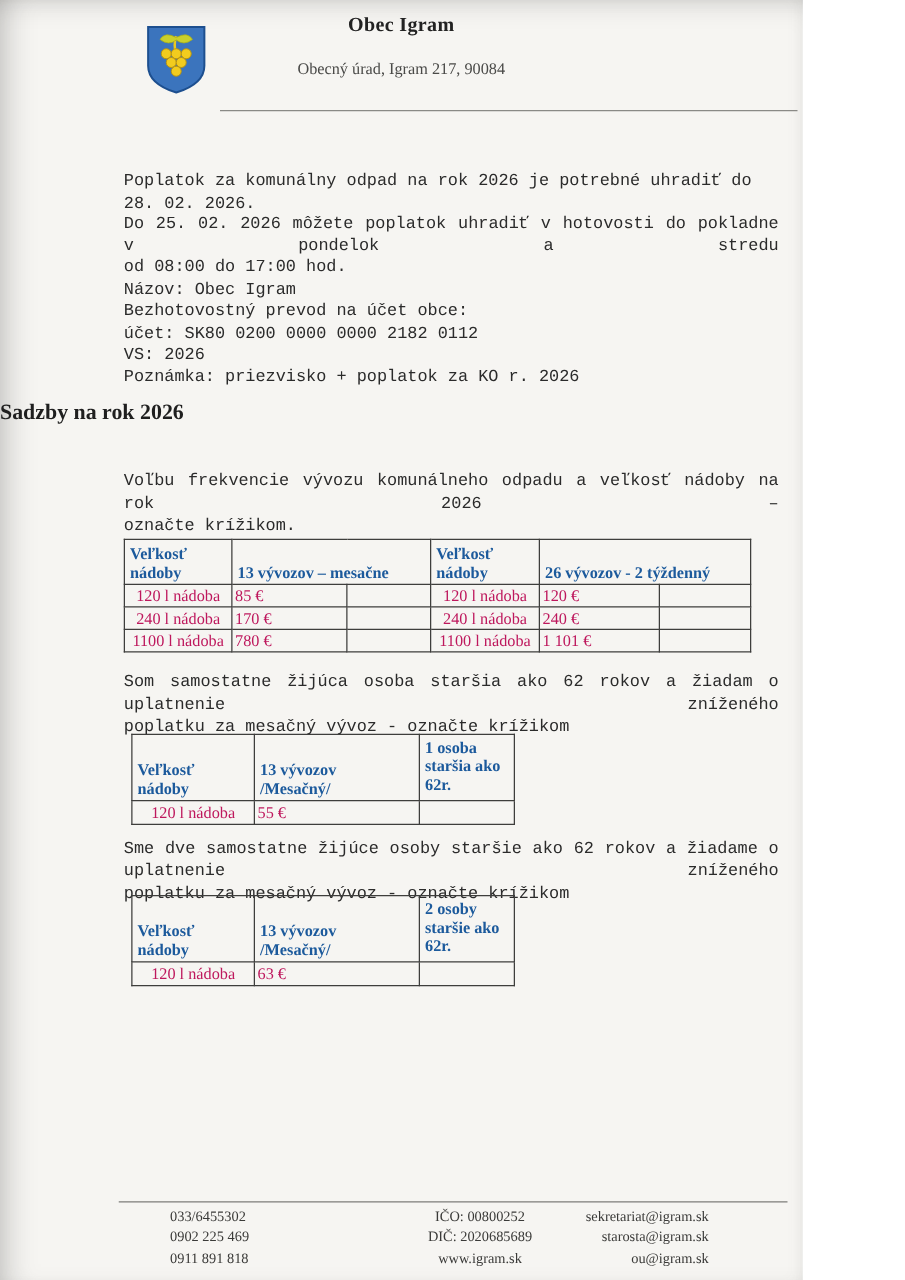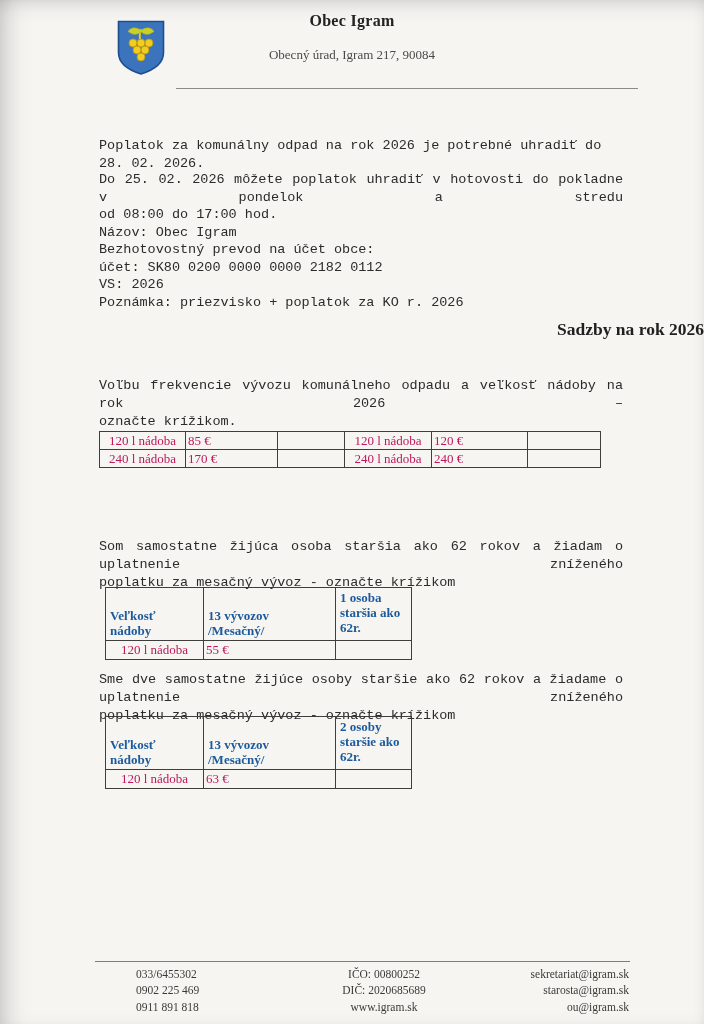--- a/index.html
+++ b/index.html
@@ -1,19 +1,19 @@
 <!DOCTYPE html>
 <html><head>
 <meta charset="utf-8">
 <style>
   * { margin: 0; padding: 0; box-sizing: border-box; }
   html, body { background: #ffffff; }
   .page {
     position: relative;
-    width: 704px;
+    width: 642px;
     height: 1024px;
     background: #f6f5f2;
     font-family: "Liberation Serif", serif;
     color: #262626;
     overflow: hidden;
     box-shadow: inset 20px 0 24px -16px rgba(90,90,88,.35),
                 inset -8px 0 16px -12px rgba(90,90,88,.18),
                 inset 0 18px 22px -18px rgba(90,90,88,.28);
   }
   .abs { position: absolute; }
@@ -25,21 +25,21 @@
   .logo      { top: 20px; left: 117px; width: 48px; height: 56px; }
 
   
   .body-text { font-size: 13.5px; line-height: 17.5px; color: #2b2b2b; }
   .col       { left: 99px; width: 524px; font-family: Liberation Mono, monospace; }
   .stretch   { text-align: justify; text-align-last: justify; }
 
   .deadline   { top: 137px; }
   .cash-block { top: 171px; }
 
-  .rates-heading { top: 319px; left: 0; right: 0; text-align: right; font-size: 17.5px; font-weight: bold; color: #1f1f1f; }
+  .rates-heading { top: 319px; left: 0; right: 0; text-align: left; font-size: 17.5px; font-weight: bold; color: #1f1f1f; }
   .instruction   { top: 377px; line-height: 18px; }
 
   
   table { border-collapse: collapse; table-layout: fixed; background: transparent; }
   th, td { border: 1px solid #3e3e3c; font-size: 13px; overflow: hidden; }
   th { color: #1c5a9c; font-weight: bold; text-align: left; vertical-align: bottom; padding: 2px 4px; line-height: 15px; white-space: pre-line; }
   td { color: #be185d; height: 18px; line-height: 16px; padding: 0 2px; }
   td.size  { text-align: center; }
   td.price { padding-right: 1px; }
   td.mark  { background: transparent; }
@@ -110,33 +110,49 @@
     <colgroup>
       <col style="width:86px">
         <col style="width:92px">
         <col style="width:67px">
       <col style="width:87px">
         <col style="width:96px">
         <col style="width:73px">
     </colgroup>
     <tbody>
       <tr>
+        <th>Veľkosť
+nádoby</th>
+        <th colspan="2">13 vývozov – mesačne</th>
+        <th>Veľkosť
+nádoby</th>
+        <th colspan="2">26 vývozov - 2 týždenný</th>
+      </tr>
+      <tr>
         <td class="size">120 l nádoba</td>
         <td class="price">85 €</td>
         <td class="mark"></td>
         <td class="size">120 l nádoba</td>
         <td class="price">120 €</td>
         <td class="mark"></td>
       </tr>
       <tr>
         <td class="size">240 l nádoba</td>
         <td class="price">170 €</td>
         <td class="mark"></td>
         <td class="size">240 l nádoba</td>
         <td class="price">240 €</td>
+        <td class="mark"></td>
+      </tr>
+      <tr>
+        <td class="size">1100 l nádoba</td>
+        <td class="price">780 €</td>
+        <td class="mark"></td>
+        <td class="size">1100 l nádoba</td>
+        <td class="price">1 101 €</td>
         <td class="mark"></td>
       </tr>
     </tbody>
   </table>
 
   <div class="abs col body-text senior-intro-1">
     <div class="stretch">Som samostatne žijúca osoba staršia ako 62 rokov a žiadam o uplatnenie zníženého</div>
     <div>poplatku za mesačný vývoz - označte krížikom</div>
   </div>
 

